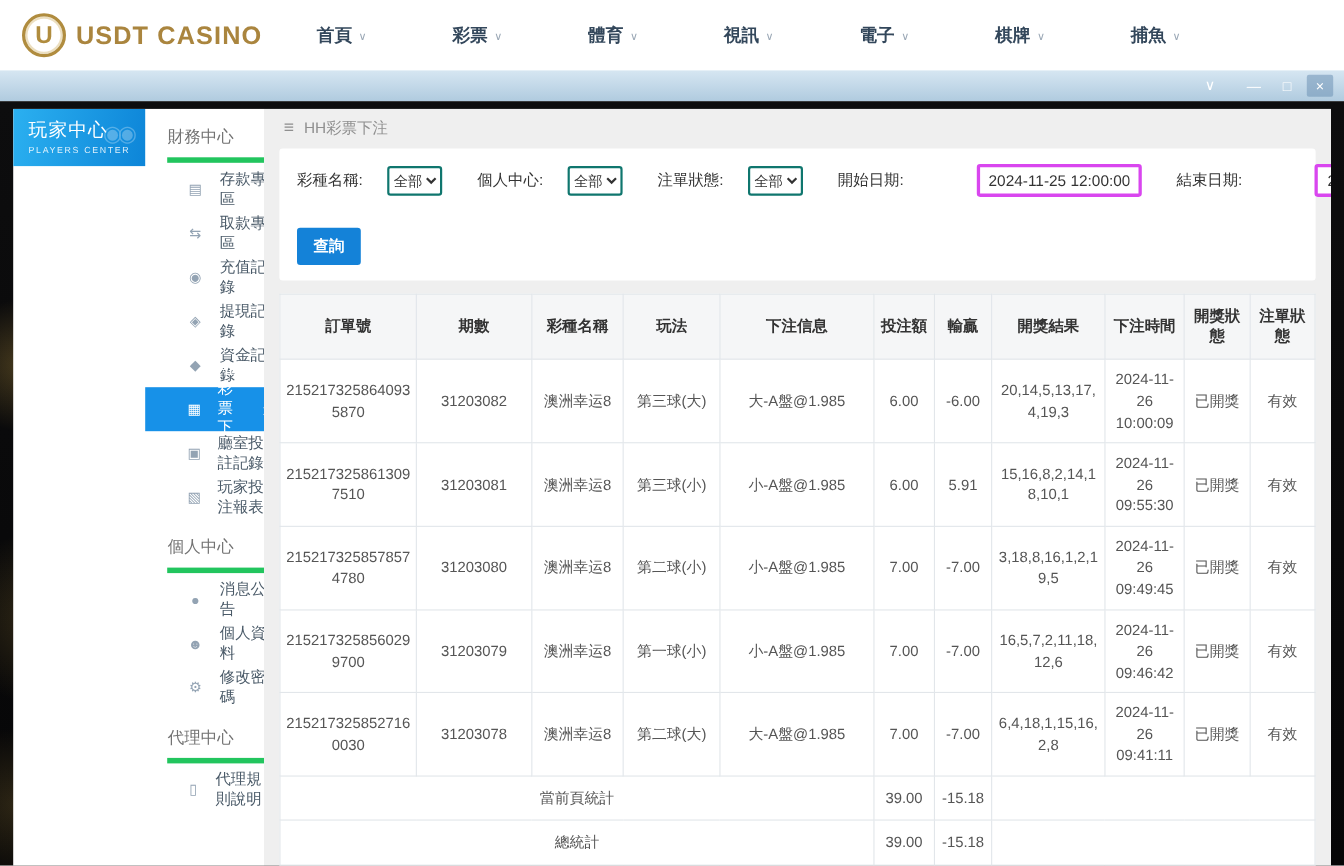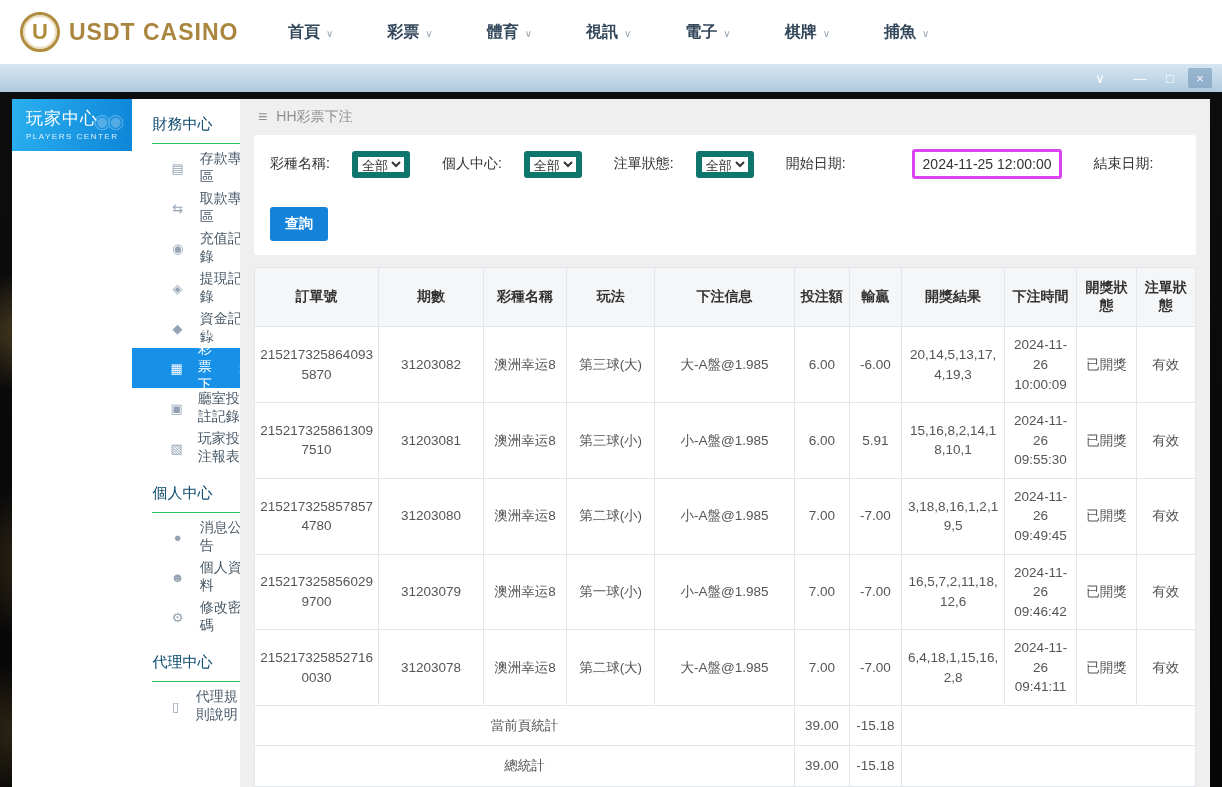--- a/index.html
+++ b/index.html
@@ -6,21 +6,21 @@
   html,body { width:1222px; height:787px; overflow:hidden; }
   body { font-family:"Liberation Sans","DejaVu Sans",sans-serif; background:#fff; }
 
   
   .site-header { height:64px; background:#fff; display:flex; align-items:center; padding:0 20px; }
   .logo { display:flex; align-items:center; gap:9px; width:240px; }
   .logo-badge { width:40px; height:40px; border:3px solid #b08c3e; border-radius:50%;
     display:flex; align-items:center; justify-content:center; color:#b08c3e;
     font-weight:bold; font-size:22px; box-shadow:inset 0 0 0 2px #ecdfc0; }
   .logo-text { font-size:23px; font-weight:bold; color:#aa853e; letter-spacing:1px; }
-  .main-nav { display:flex; gap:54px; margin-left:28px;justify-content:space-between; }
+  .main-nav { display:flex; gap:78px; margin-left:28px;justify-content:space-between; }
   .nav-item { display:flex; align-items:center; gap:6px; cursor:pointer; }
   .nav-label { font-size:16px; font-weight:bold; color:#33475b; }
   .nav-chev { font-size:10px; color:#9aa7b5; margin-top:3px; }
 
   
   .titlebar { height:28px; background:linear-gradient(#d6e6f2,#b0cbdf);
     display:flex; align-items:center; justify-content:flex-end; gap:6px; padding:0 10px; }
   .tb-btn { width:24px; height:20px; color:#fff; display:flex; align-items:center;
     justify-content:center; font-size:13px; cursor:pointer; }
   .tb-chev { margin-right:10px; }
@@ -35,39 +35,39 @@
       linear-gradient(#0d0d0e,#060607); }
 
   
   .sidebar { width:228px; background:#fff; display:flex; overflow:hidden; }
   .player-header { height:52px; background:linear-gradient(100deg,#2bb0f0,#0d85d8);
     color:#fff; padding:8px 14px; position:relative; flex:none; }
   .player-title { font-size:17px; letter-spacing:1px; }
   .player-sub { font-size:8px; letter-spacing:1.5px; opacity:.85; margin-top:2px; }
   .gamepad { position:absolute; right:12px; top:10px; font-size:20px; color:#fff; opacity:.28; letter-spacing:-4px; }
   .side-section-title { margin:16px 12px 4px 20px; padding-bottom:9px;
-    border-bottom:1px solid #22c55e; color:#0c4a6e; font-size:15px; }
+    border-bottom:5px solid #22c55e; color:#737373; font-size:15px; }
   .side-item { height:40px; display:flex; align-items:center; padding:0 14px 0 38px;
     gap:15px; color:#4a5a68; font-size:14px; cursor:pointer; flex:none; }
   .side-icon { width:18px; text-align:center; color:#93a3b3; font-size:13px; }
   .side-item.active { background:#1791e8; color:#fff; }
   .side-item.active .side-icon { color:#fff; }
   .side-arrow { margin-left:auto; font-size:17px; line-height:1; }
 
   
   .content { flex:1; background:#efefef; display:flex; flex-direction:column; overflow:hidden; }
   .breadcrumb { height:44px; display:flex; align-items:center; gap:9px; padding:0 18px;
     color:#8f8f8f; font-size:14px; }
   .bc-icon { font-size:16px; }
 
   .filter-panel { background:#fff; border-radius:3px; margin:0 14px 12px; padding:14px 16px; }
   .filter-row { display:flex; align-items:center; gap:22px; font-size:14px; color:#333; }
   .filter-row label { margin-left:10px; white-space:nowrap; }
   .filter-row label:first-child { margin-left:0; }
-  .sel { height:27px; border:6px solid #0f766e; border-radius:3px; background:#fff; font-size:13px; color:#333; }
+  .sel { height:27px; border:2px solid #0f766e; border-radius:3px; background:#fff; font-size:13px; color:#333; }
   .sel-wide { width:104px; } .sel-mid { width:64px; } .sel-sm { width:58px; }
   .date-input { height:27px; width:150px; border:3px solid #d946ef; border-radius:3px;
     padding:12px 8px; font-size:14px; color:#333;margin-left:44px; }
   .search-btn { margin-top:28px; background:#1482d8; color:#fff; border:none; border-radius:3px;
     padding:8px 15px; font-size:14px; font-weight:bold; cursor:pointer; }
 
   .table-panel { background:#fff; margin:0 14px; }
   table { width:100%; border-collapse:collapse; table-layout:fixed; color:#555; }
   th,td { border:1px solid #e2e6ea; text-align:center; vertical-align:middle; }
   th { background:#f5f6f7; color:#333; font-size:14px; font-weight:bold; padding:11px 2px; }

